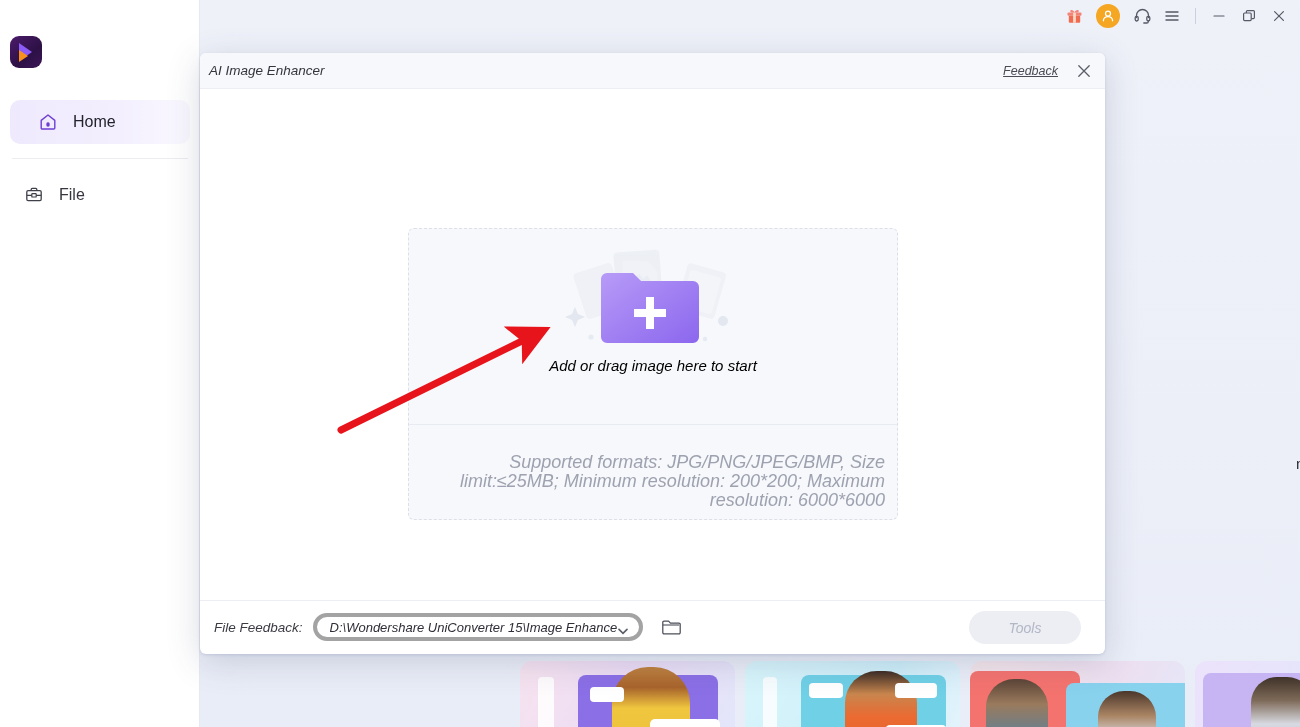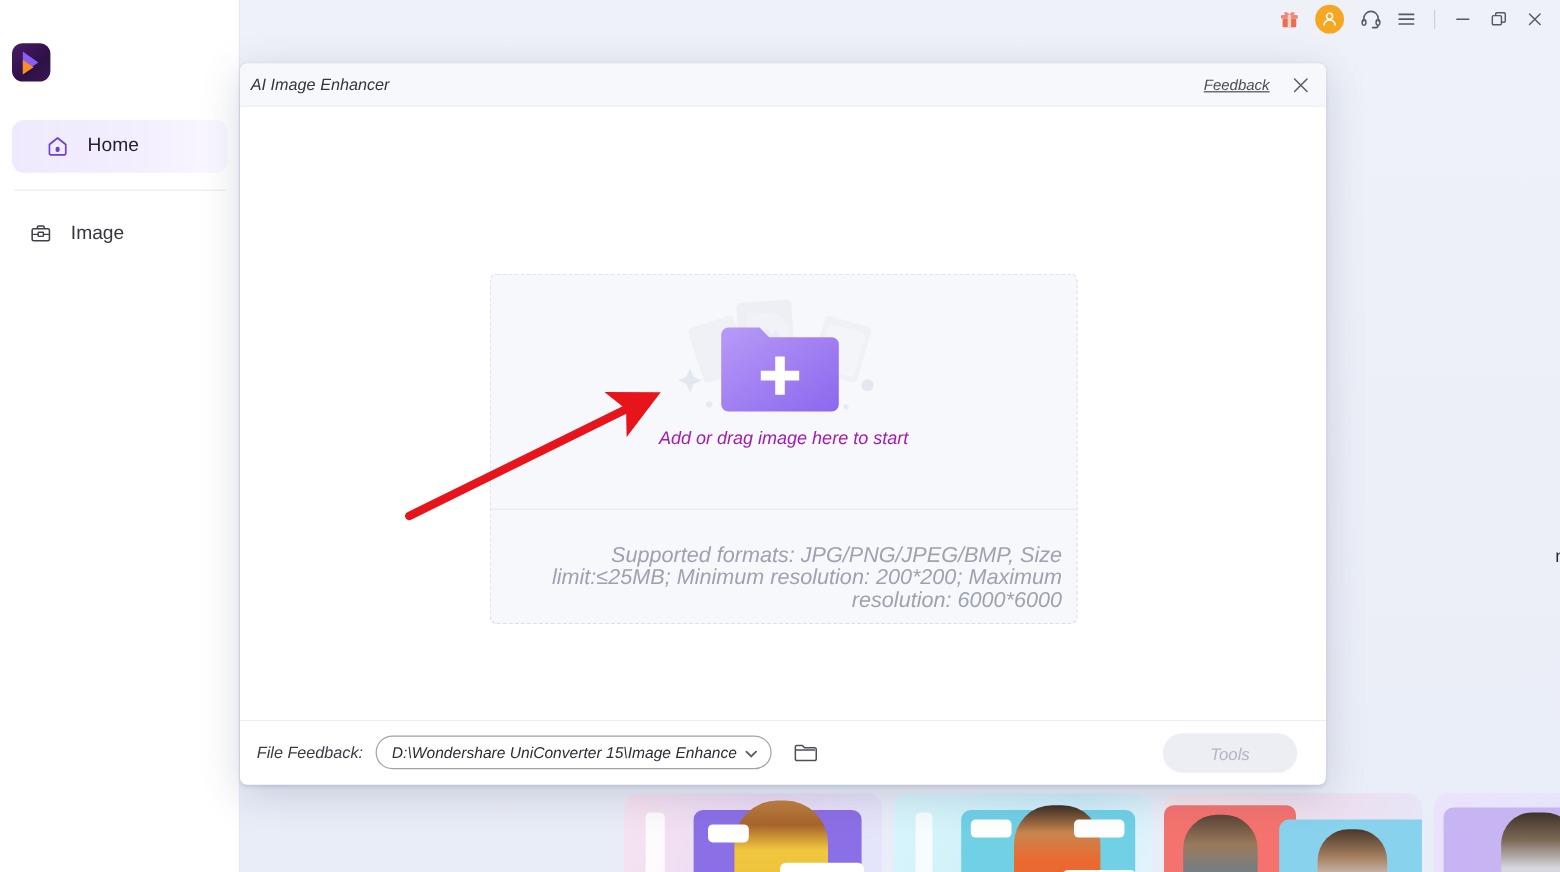--- a/index.html
+++ b/index.html
@@ -197,40 +197,40 @@
     border-bottom: 1px solid #e8ebf2;
   }
   .dz-art {
     position: absolute; left: 50%; top: 16px;
     transform: translateX(-50%);
     width: 180px; height: 108px;
   }
   .dz-label {
     position: absolute; left: 0; right: 0; top: 128px;
     text-align: center;
-    font-size: 15px; color: #a21caf;
+    font-size: 15px; color: #000000;
   }
   .dz-note {
     position: absolute; left: 22px; right: 12px; top: 224px;
     text-align: right;
     font-size: 18px; line-height: 19px; color: #9ea2b0;
   }
 
   .modal-foot {
     position: relative;
     height: 53px;
     border-top: 1px solid #eceef3;
     display: flex; align-items: center;
   }
   .foot-label { margin-left: 14px; font-size: 13.5px; color: #3a3b44; }
   .path-select {
     position: relative;
     margin-left: 10px;
     width: 330px; height: 28px;
-    border: 1px solid #a3a3a3;
+    border: 4px solid #a3a3a3;
     border-radius: 14px;
     background: #fff;
     display:flex; align-items:center;
     cursor: pointer;
   }
   .path-text {
     margin-left: 13px;
     font-size: 13px; color: #2d2e36;
     white-space: nowrap; overflow: hidden;
   }
@@ -358,21 +358,21 @@
         <span>Home</span>
       </div>
       <div class="nav-sep"></div>
       <div class="nav-item">
         <svg class="nav-icon" viewBox="0 0 20 20">
           <path d="M7.2 5.6 V4.4 a1 1 0 0 1 1 -1 h3.6 a1 1 0 0 1 1 1 v1.2" fill="none" stroke="#3f4049" stroke-width="1.3"></path>
           <rect x="2.8" y="5.6" width="14.4" height="10" rx="1.3" fill="none" stroke="#3f4049" stroke-width="1.3"></rect>
           <rect x="7.8" y="8.6" width="4.4" height="3.4" rx=".6" fill="none" stroke="#3f4049" stroke-width="1.2"></rect>
           <path d="M2.8 10.3 H7.8 M12.2 10.3 H17.2" stroke="#3f4049" stroke-width="1.2"></path>
         </svg>
-        <span>Image</span>
+        <span>File</span>
       </div>
     </div>
   </div>
 
   <div class="modal">
 
     <div class="modal-head">
       <div class="modal-title">AI Image Enhancer</div>
       <div class="feedback">Feedback</div>
       <div class="modal-close">

